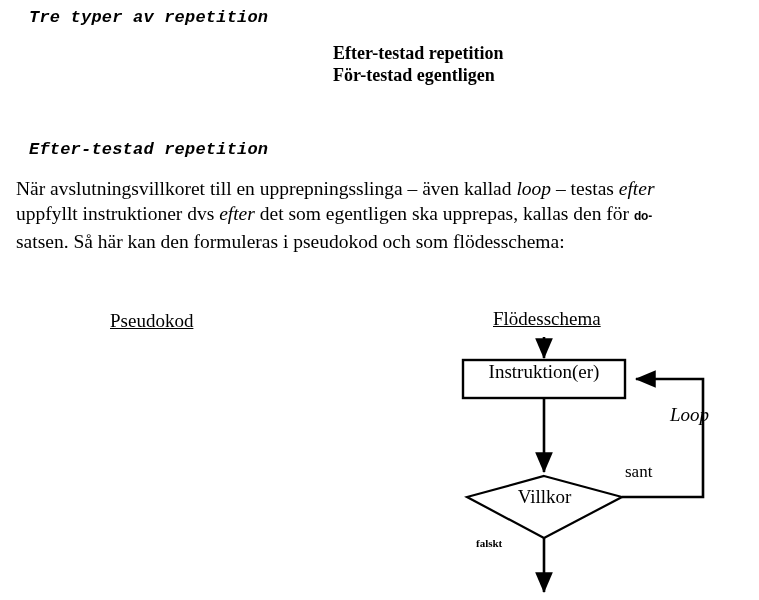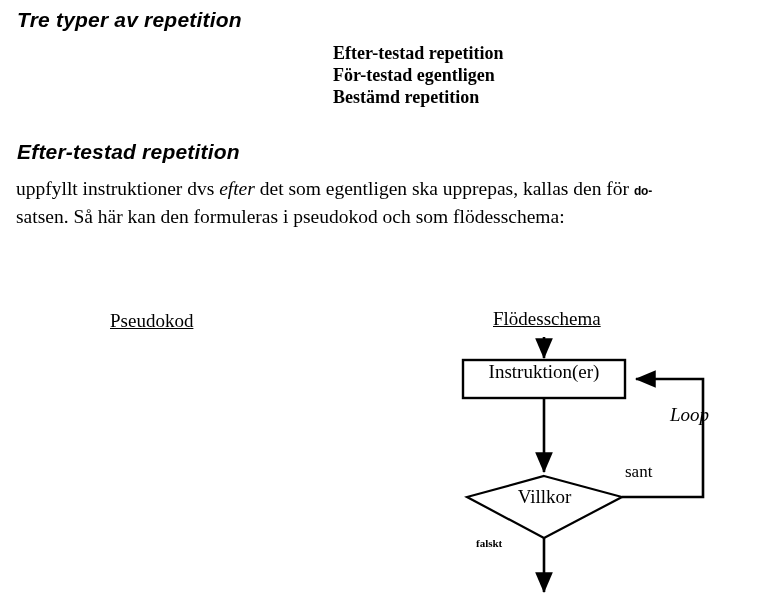--- a/index.html
+++ b/index.html
@@ -18,27 +18,28 @@
   .page {
     position: absolute;
     left: 0; top: 0;
     width: 759px;
     height: 600px;
   }
 
   
   .heading {
     position: absolute;
-    font-family: Liberation Sans, sans-serif;
+    font-family: Liberation Mono, monospace;
     font-weight: bold;
     font-style: italic;
-    font-size: 21px;
+    font-size: 17px;
     letter-spacing: 0.2px;
     color: #000;
     white-space: nowrap;
+    margin-left: 12px;
   }
   #heading-main { left: 17px; top: 8px; }
   #heading-sub  { left: 17px; top: 140px; }
 
   
   .type-list {
     position: absolute;
     left: 333px;
     top: 42px;
     font-family: "Liberation Serif", "DejaVu Serif", serif;
@@ -150,26 +151,26 @@
 </head>
 <body>
 
 <div class="page">
 
   <div class="heading" id="heading-main">Tre typer av repetition</div>
 
   <div class="type-list">
     <div>Efter-testad repetition</div>
     <div>För-testad egentligen</div>
-    <div>Bestämd repetition</div>
   </div>
 
   <div class="heading" id="heading-sub">Efter-testad repetition</div>
 
   <div class="body-text">
+    <span class="body-line"><span>När avslutningsvillkoret till en upprepningsslinga – även kallad </span><span class="ital">loop</span><span> – testas </span><span class="ital">efter</span></span>
     <span class="body-line"><span>uppfyllt instruktioner dvs </span><span class="ital">efter</span><span> det som egentligen ska upprepas, kallas den för </span><span class="code">do-</span></span>
     <span class="body-line last">satsen. Så här kan den formuleras i pseudokod och som flödesschema:</span>
   </div>
 
   <div class="col-title" id="title-pseudokod">Pseudokod</div>
   <div class="col-title" id="title-flodesschema">Flödesschema</div>
 
 
   <div id="flowchart">
     <svg width="319" height="264" viewBox="0 0 319 264">

